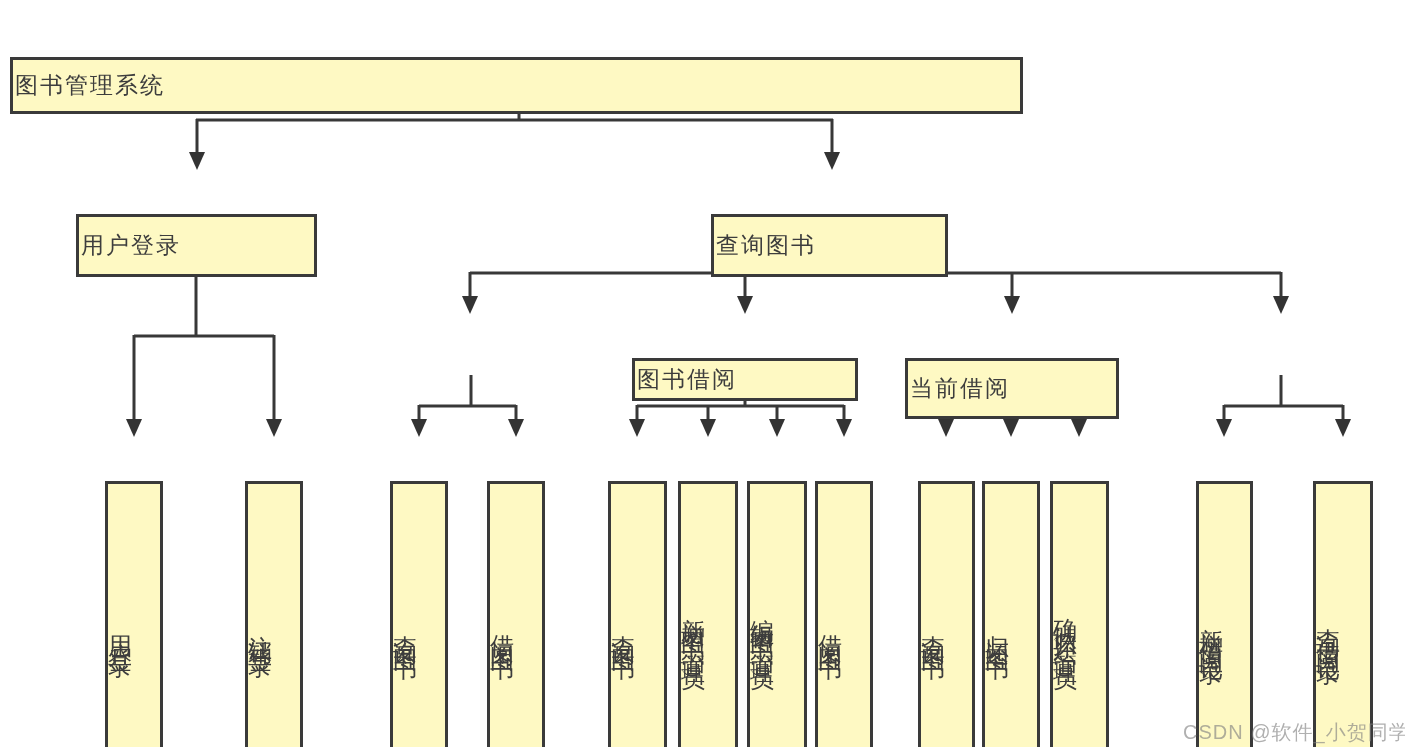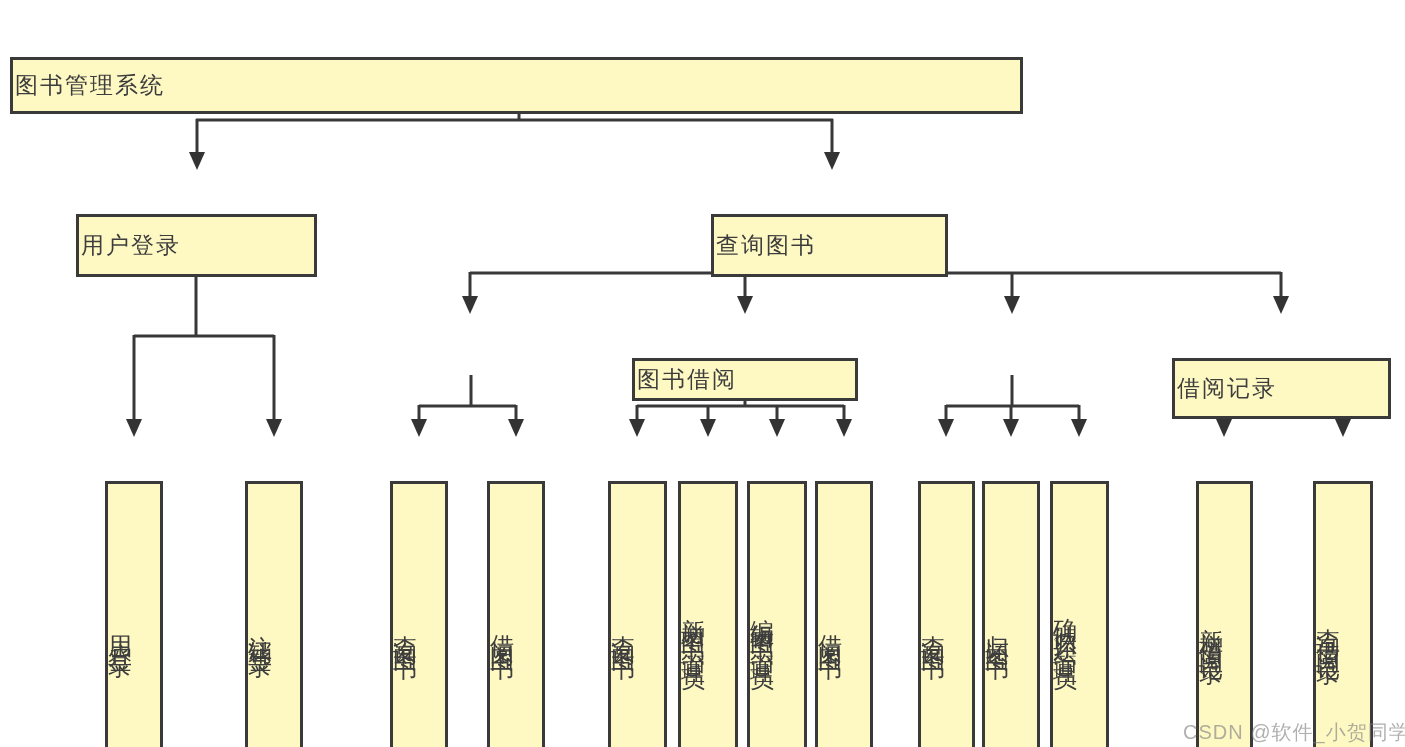--- a/index.html
+++ b/index.html
@@ -112,22 +112,22 @@
   <div class="box h" style="left:76px;top:170px;width:241px;height:63px">
     <span>用户登录</span>
   </div>
   <div class="box h" style="left:711px;top:170px;width:237px;height:63px">
     <span>查询图书</span>
   </div>
 
   <div class="box h" style="left:632px;top:314px;width:226px;height:43px">
     <span>图书借阅</span>
   </div>
-  <div class="box h" style="left:1172px;top:314px;width:219px;height:61px">
-    <span>借阅记录</span>
+  <div class="box h" style="left:905px;top:314px;width:214px;height:61px">
+    <span>当前借阅</span>
   </div>
 
   <div class="box v" style="left:105px;top:437px;width:58px;height:298px">
     <span>用户登录</span>
   </div>
   <div class="box v" style="left:245px;top:437px;width:58px;height:298px">
     <span>注销登录</span>
   </div>
 
   <div class="box v" style="left:390px;top:437px;width:58px;height:298px">

